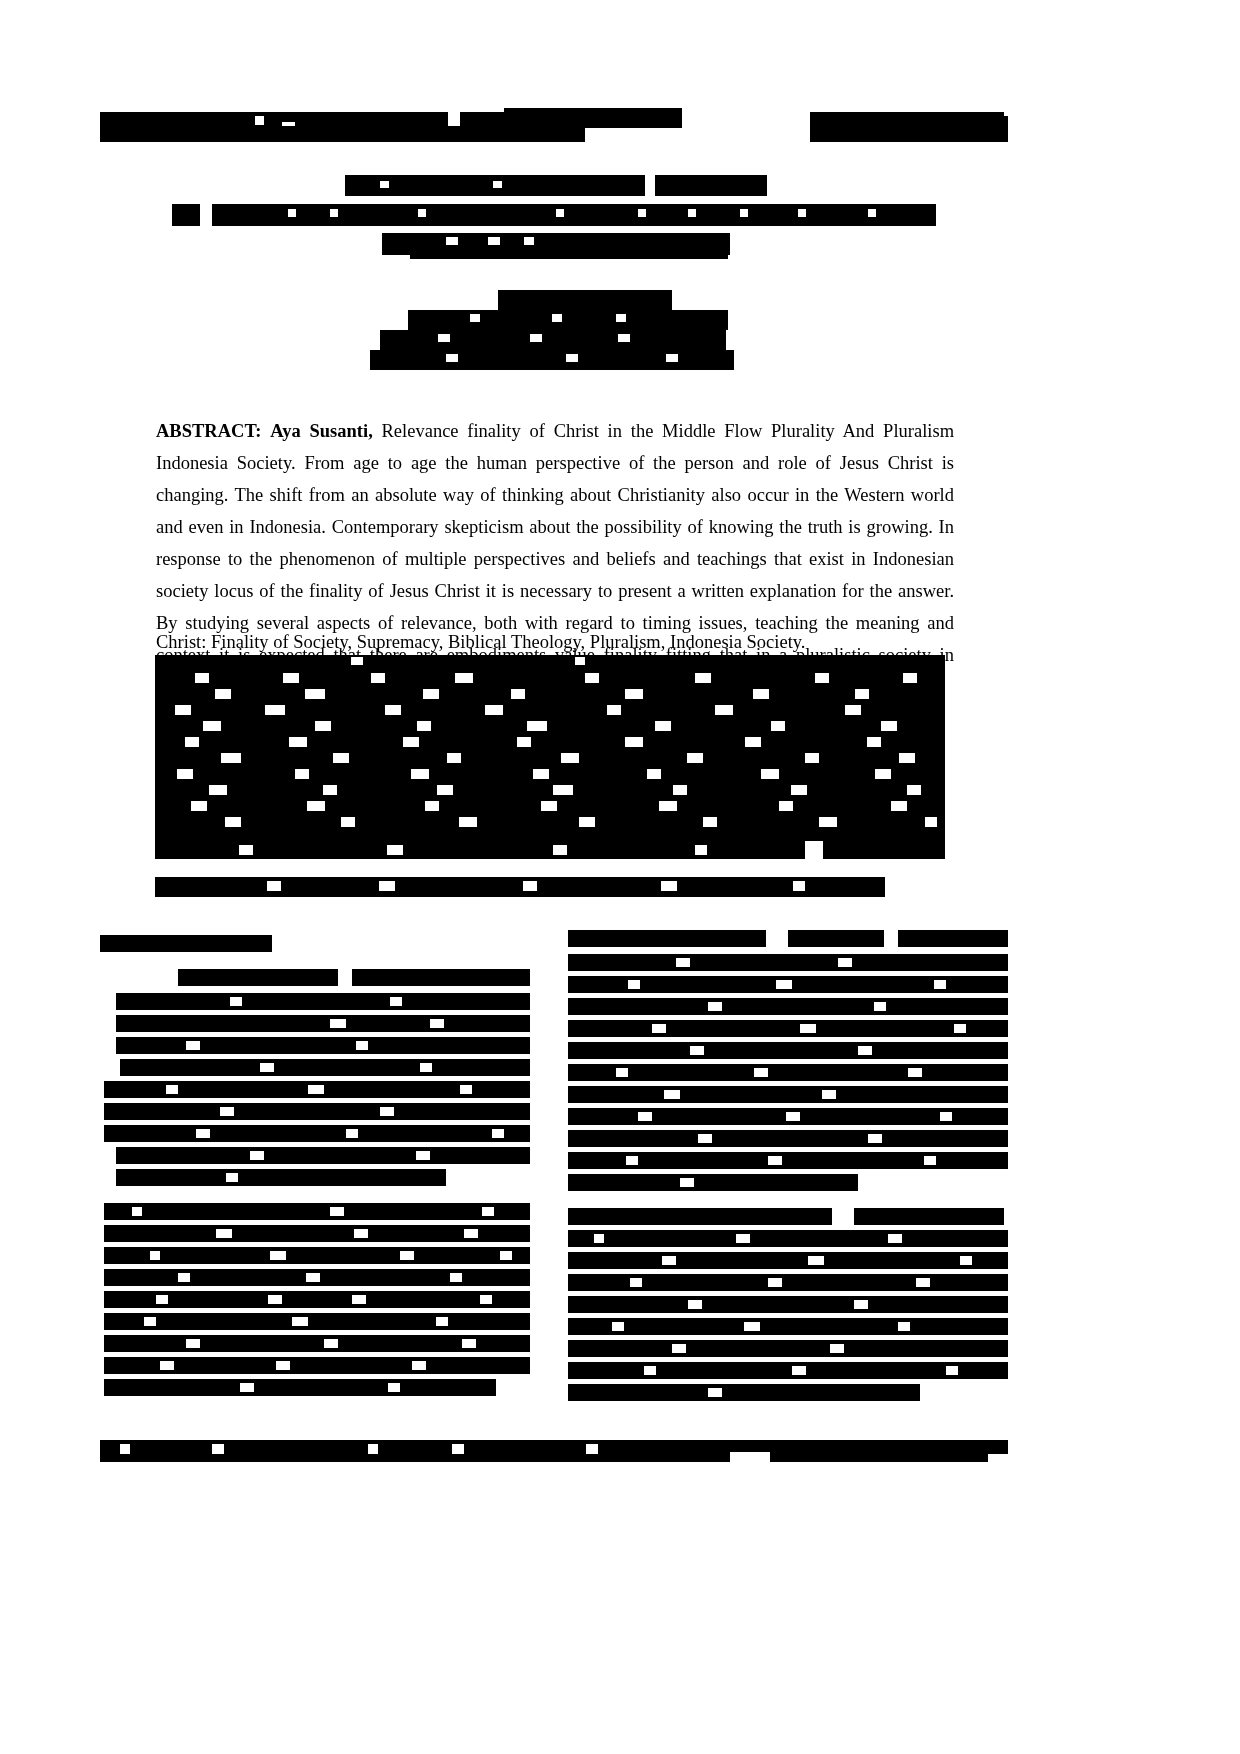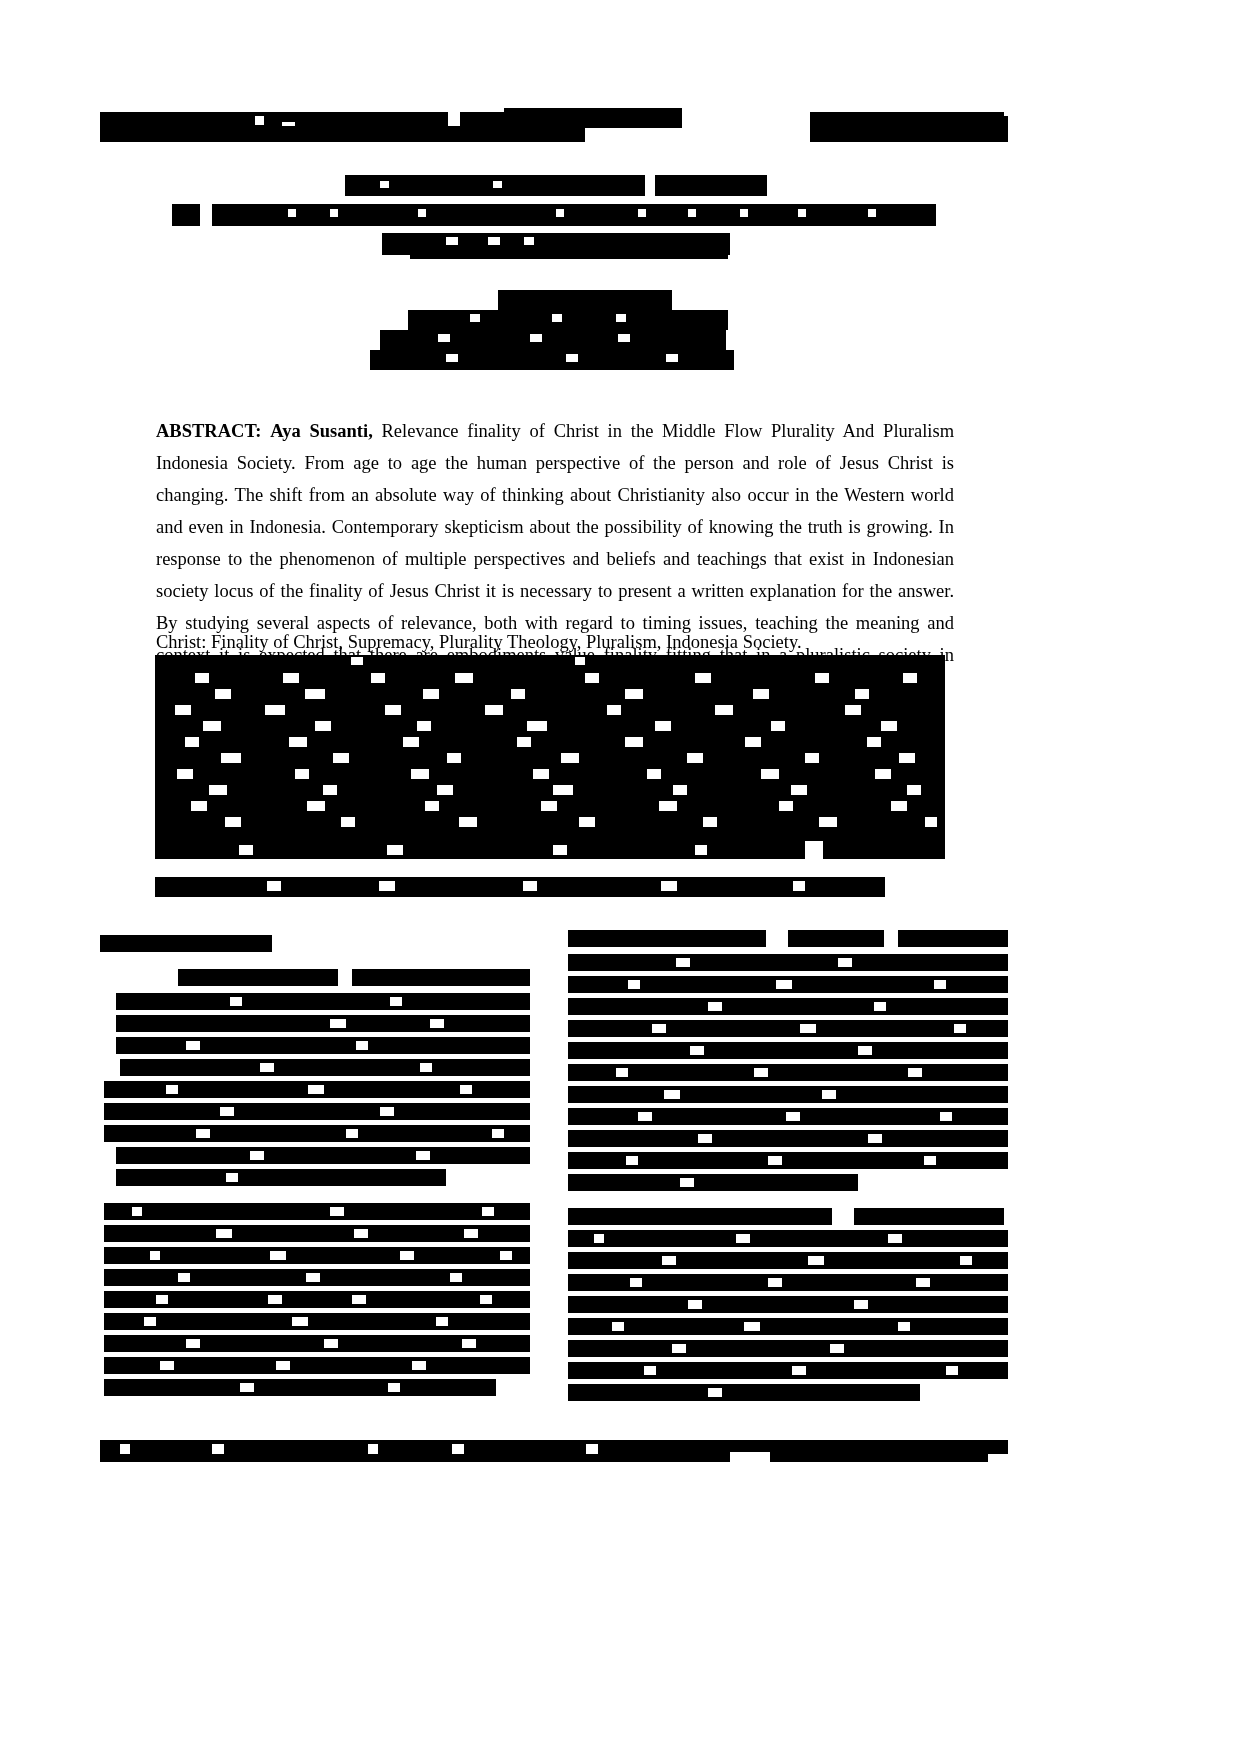--- a/index.html
+++ b/index.html
@@ -172,21 +172,21 @@
     <div class="rgap" style="left:160px; top:44px; width:12px; height:8px;"></div>
     <div class="rgap" style="left:248px; top:44px; width:12px; height:8px;"></div>
     <div class="rb" style="left:0px;   top:60px; width:364px; height:20px;"></div>
     <div class="rgap" style="left:76px;  top:64px; width:12px; height:8px;"></div>
     <div class="rgap" style="left:196px; top:64px; width:12px; height:8px;"></div>
     <div class="rgap" style="left:296px; top:64px; width:12px; height:8px;"></div>
   </div>
 
   <p class="abstract"><b>ABSTRACT:</b> <b>Aya Susanti,</b> <span>Relevance finality of Christ in the Middle Flow Plurality And Pluralism Indonesia Society. From age to age the human perspective of the person and role of Jesus Christ is changing. The shift from an absolute way of thinking about Christianity also occur in the Western world and even in Indonesia. Contemporary skepticism about the possibility of knowing the truth is growing. In response to the phenomenon of multiple perspectives and beliefs and teachings that exist in Indonesian society locus of the finality of Jesus Christ it is necessary to present a written explanation for the answer. By studying several aspects of relevance, both with regard to timing issues, teaching the meaning and context it is expected that there are embodiments value finality fitting that in a pluralistic society in Indonesia.</span></p>
 
-  <p class="keyword"><span>Christ:</span> <span>Finality of Christ, Supremacy, Plurality Theology, Pluralism, Indonesia Society.</span></p>
+  <p class="keyword"><span>Christ:</span> <span>Finality of Society, Supremacy, Biblical Theology, Pluralism, Indonesia Society.</span></p>
 
   <div class="body-top">
     <div class="rb" style="left:0px; top:0px; width:790px; height:186px;"></div>
 
     <div class="rgap" style="left:196px; top:2px; width:12px; height:8px;"></div>
     <div class="rgap" style="left:420px; top:2px; width:10px; height:8px;"></div>
 
     <div class="rgap" style="left:40px;  top:18px; width:14px; height:10px;"></div>
     <div class="rgap" style="left:128px; top:18px; width:16px; height:10px;"></div>
     <div class="rgap" style="left:216px; top:18px; width:14px; height:10px;"></div>

